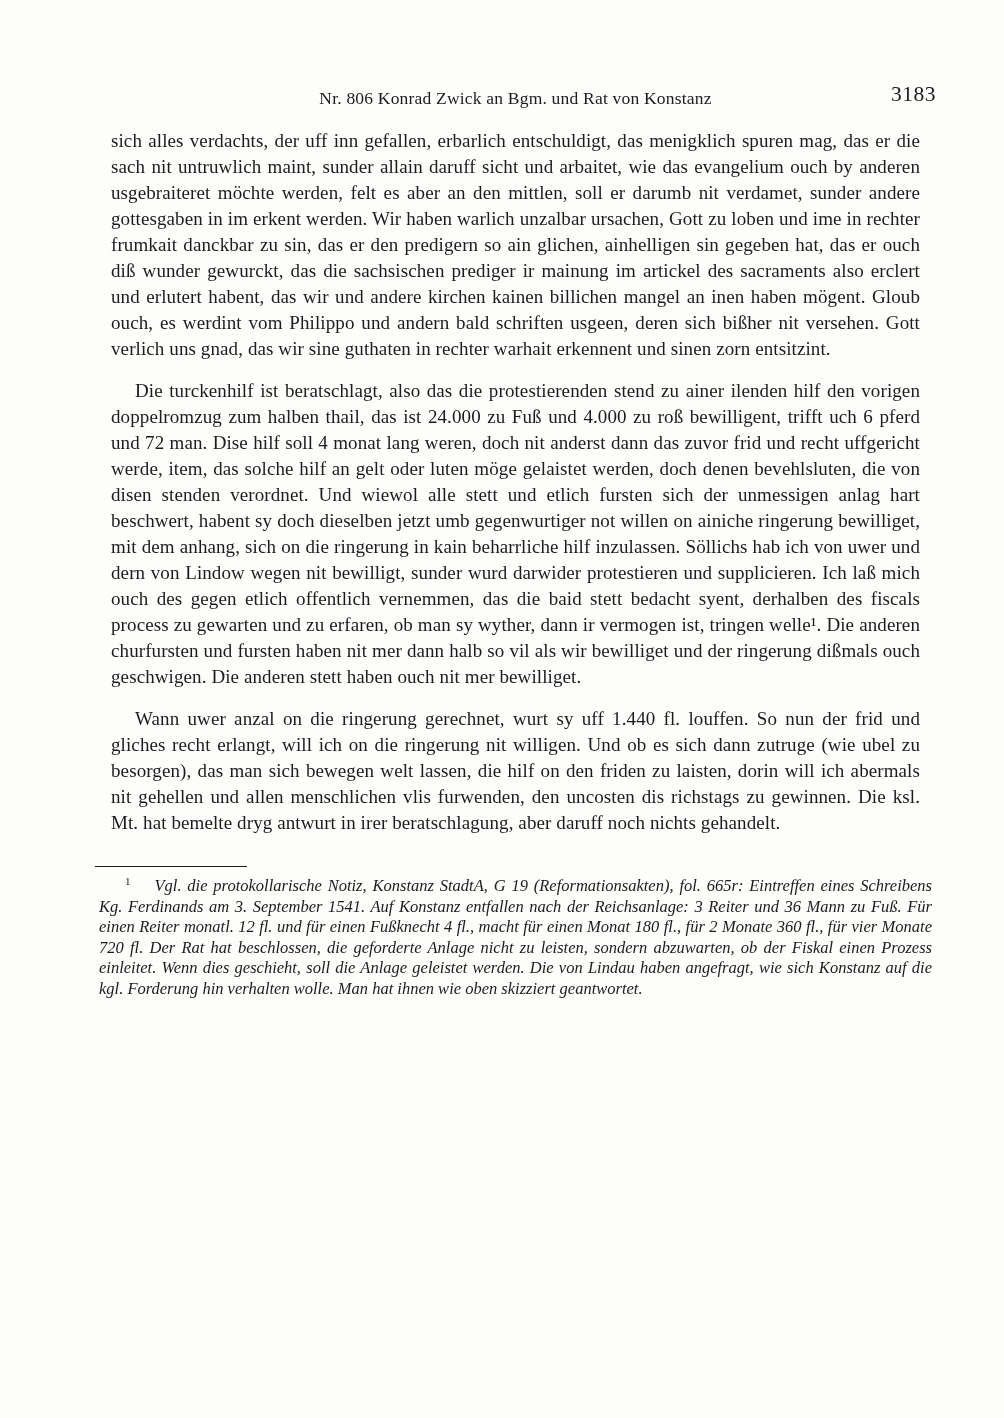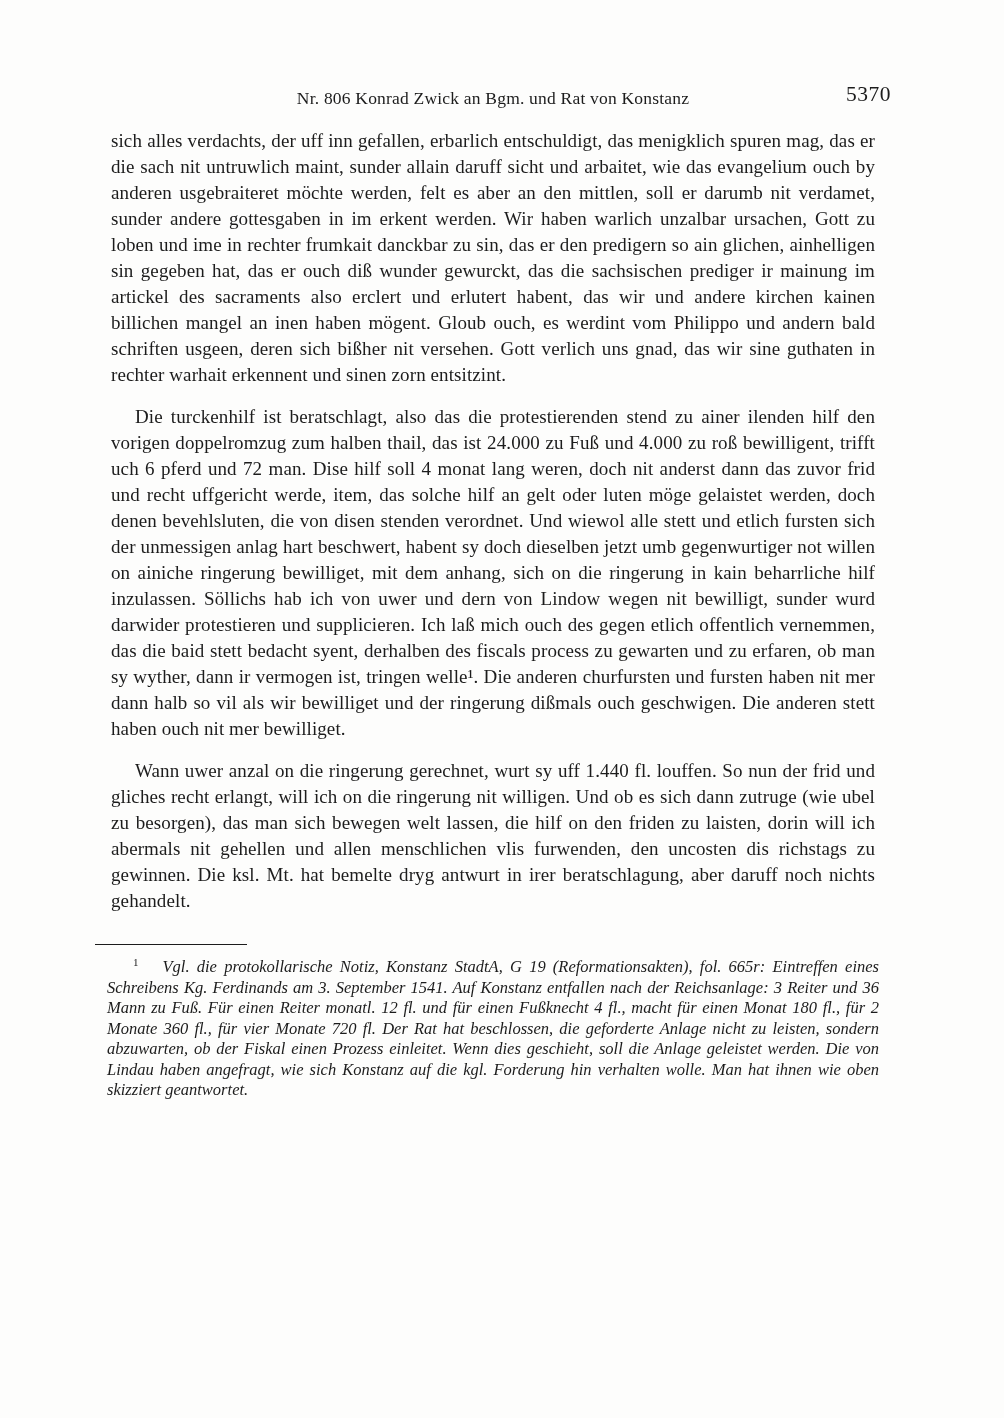--- a/index.html
+++ b/index.html
@@ -8,21 +8,21 @@
     padding: 0;
     background: #e8e8e8;
   }
   .page {
     position: relative;
     width: 1004px;
     height: 1418px;
     margin: 0 auto;
     background: #fdfdfc;
     box-sizing: border-box;
-    padding: 82px 113px 0 95px;
+    padding: 82px 68px 0 95px;
     font-family: "Liberation Serif", "DejaVu Serif", serif;
     color: #1c1c1c;
     overflow: hidden;
   }
   .page-header {
     position: relative;
     height: 30px;
     margin-bottom: 14px;
   }
   .running-title {
@@ -58,21 +58,21 @@
   .footnote-section {
     margin-top: 30px;
   }
   .footnote-rule {
     width: 152px;
     height: 0;
     border-top: 1.5px solid #1c1c1c;
     margin: 0 0 9px 0;
   }
   .footnote {
-    margin: 12px;
+    margin: 4px;
     font-style: italic;
     font-size: 16.5px;
     line-height: 20.5px;
     text-align: justify;
     text-indent: 26px;
   }
   .footnote-marker {
     font-size: 11px;
     font-style: normal;
     vertical-align: super;
@@ -80,21 +80,21 @@
     margin-right: 24px;
   }
 </style>
 </head>
 <body>
 
 <div class="page">
 
   <header class="page-header">
     <span class="running-title">Nr. 806 Konrad Zwick an Bgm. und Rat von Konstanz</span>
-    <span class="page-number">5370</span>
+    <span class="page-number">3183</span>
   </header>
 
   <main class="page-body">
     <p class="no-indent">sich alles verdachts, der uff inn gefallen, erbarlich entschuldigt, das menigklich spuren mag, das er die sach nit untruwlich maint, sunder allain daruff sicht und arbaitet, wie das evangelium ouch by anderen usgebraiteret möchte werden, felt es aber an den mittlen, soll er darumb nit verdamet, sunder andere gottesgaben in im erkent werden. Wir haben warlich unzalbar ursachen, Gott zu loben und ime in rechter frumkait danckbar zu sin, das er den predigern so ain glichen, ainhelligen sin gegeben hat, das er ouch diß wunder gewurckt, das die sachsischen prediger ir mainung im artickel des sacraments also erclert und erlutert habent, das wir und andere kirchen kainen billichen mangel an inen haben mögent. Gloub ouch, es werdint vom Philippo und andern bald schriften usgeen, deren sich bißher nit versehen. Gott verlich uns gnad, das wir sine guthaten in rechter warhait erkennent und sinen zorn entsitzint.</p>
     <p>Die turckenhilf ist beratschlagt, also das die protestierenden stend zu ainer ilenden hilf den vorigen doppelromzug zum halben thail, das ist 24.000 zu Fuß und 4.000 zu roß bewilligent, trifft uch 6 pferd und 72 man. Dise hilf soll 4 monat lang weren, doch nit anderst dann das zuvor frid und recht uffgericht werde, item, das solche hilf an gelt oder luten möge gelaistet werden, doch denen bevehlsluten, die von disen stenden verordnet. Und wiewol alle stett und etlich fursten sich der unmessigen anlag hart beschwert, habent sy doch dieselben jetzt umb gegenwurtiger not willen on ainiche ringerung bewilliget, mit dem anhang, sich on die ringerung in kain beharrliche hilf inzulassen. Söllichs hab ich von uwer und dern von Lindow wegen nit bewilligt, sunder wurd darwider protestieren und supplicieren. Ich laß mich ouch des gegen etlich offentlich vernemmen, das die baid stett bedacht syent, derhalben des fiscals process zu gewarten und zu erfaren, ob man sy wyther, dann ir vermogen ist, tringen welle¹. Die anderen churfursten und fursten haben nit mer dann halb so vil als wir bewilliget und der ringerung dißmals ouch geschwigen. Die anderen stett haben ouch nit mer bewilliget.</p>
     <p>Wann uwer anzal on die ringerung gerechnet, wurt sy uff 1.440 fl. louffen. So nun der frid und gliches recht erlangt, will ich on die ringerung nit willigen. Und ob es sich dann zutruge (wie ubel zu besorgen), das man sich bewegen welt lassen, die hilf on den friden zu laisten, dorin will ich abermals nit gehellen und allen menschlichen vlis furwenden, den uncosten dis richstags zu gewinnen. Die ksl. Mt. hat bemelte dryg antwurt in irer beratschlagung, aber daruff noch nichts gehandelt.</p>
   </main>
 
   <footer class="footnote-section">
     <div class="footnote-rule"></div>

